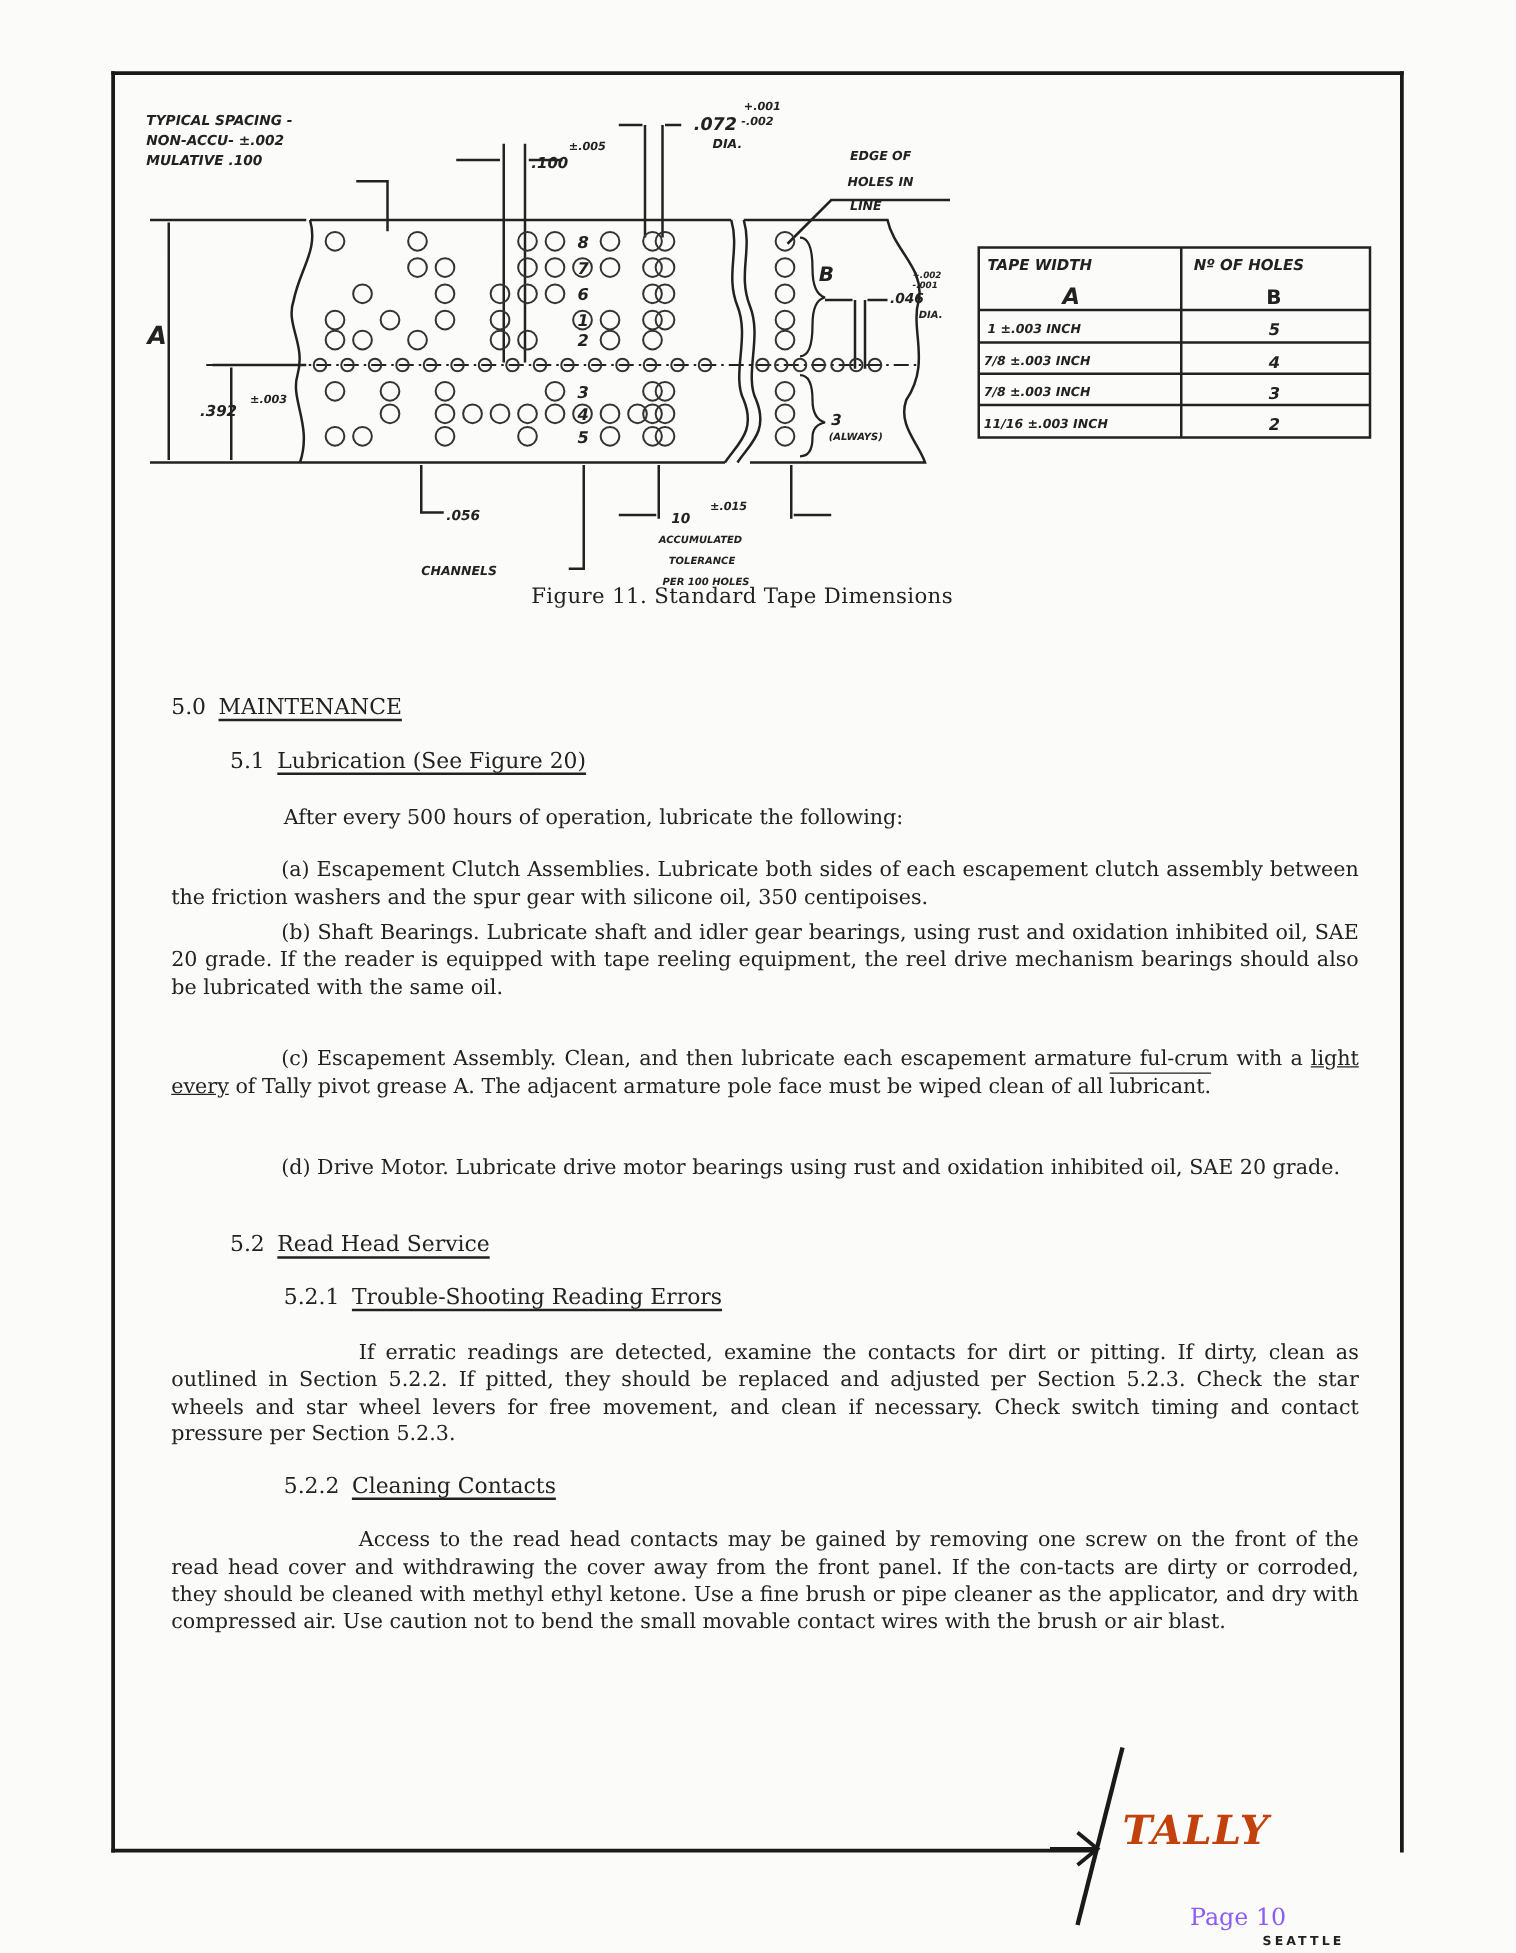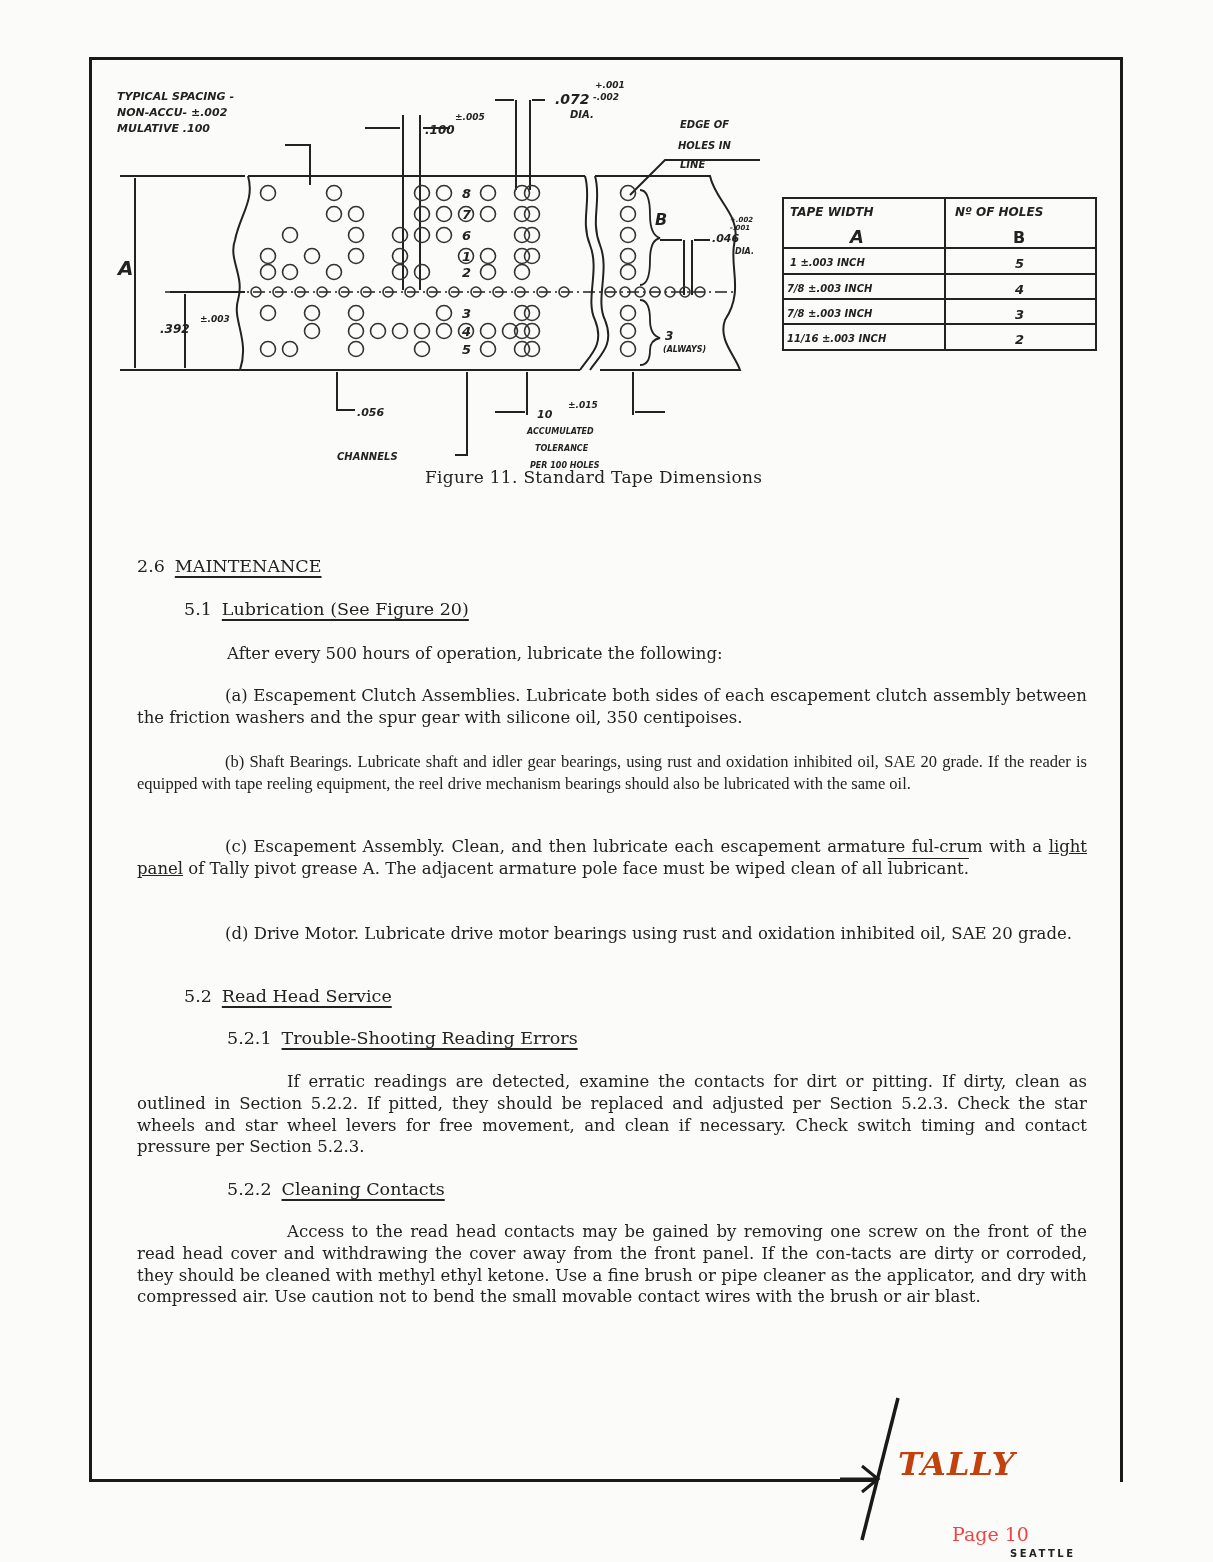--- a/index.html
+++ b/index.html
@@ -22,21 +22,21 @@
   .h { position: absolute; font-size: 17.5px; white-space: nowrap; }
   .h .num { margin-right: 10px; }
   .h .title { text-decoration: underline; text-underline-offset: 4px; text-decoration-thickness: 1.5px; }
 
   .p { position: absolute; left: 137px; width: 950px; font-size: 16.5px; line-height: 21.8px; text-align: justify; }
   .ul { text-decoration: underline; margin-top: 40px; }
 
   .logo-slash { position: absolute; }
   .brand { position: absolute; left: 898px; top: 1445px; font-family: "DejaVu Serif", serif; font-weight: bold; font-style: italic; font-size: 32px; letter-spacing: 1px; color: #c2410c; }
   .brand-sub { position: absolute; left: 1010px; top: 1548px; font-family: "DejaVu Sans", sans-serif; font-size: 10px; font-weight: bold; letter-spacing: 2.5px; color: #222; }
-  .page-num { position: absolute; left: 952px; top: 1523px; font-size: 19px; color: #ef4444; }
+  .page-num { position: absolute; left: 952px; top: 1523px; font-size: 19px; color: #8b5cf6; }
 </style>
 </head>
 <body>
 
 <div class="frame-top"></div>
 <div class="frame-left"></div>
 <div class="frame-right"></div>
 <div class="frame-bottom"></div>
 
 <div id="figure">
@@ -217,31 +217,31 @@
     <text x="1015" y="319" font-size="13">3</text>
     <text x="787" y="342" font-size="10">11/16 ±.003 INCH</text>
     <text x="1015" y="344" font-size="13">2</text>
   </g>
 </svg>
 </div>
 
 <div class="caption">Figure 11.  Standard Tape Dimensions</div>
 
 <div class="h" style="left:137px;top:556px;">
-  <span class="num">2.6</span><span class="title">MAINTENANCE</span>
+  <span class="num">5.0</span><span class="title">MAINTENANCE</span>
 </div>
 
 <div class="h" style="left:184px;top:599px;">
   <span class="num">5.1</span><span class="title">Lubrication (See Figure 20)</span>
 </div>
 <div class="p" style="left:227px;top:643px;width:800px;">After every 500 hours of operation, lubricate the following:</div>
 
 <div class="p" style="top:685px;text-indent:88px;">(a)  Escapement Clutch Assemblies.  Lubricate both sides of each escapement clutch assembly between the friction washers and the spur gear with silicone oil, 350 centipoises.</div>
-<div class="p" style="top:751px;text-indent:88px;font-family:Liberation Serif, serif;">(b)  Shaft Bearings.  Lubricate shaft and idler gear bearings, using rust and oxidation inhibited oil, SAE 20 grade.  If the reader is equipped with tape reeling equipment, the reel drive mechanism bearings should also be lubricated with the same oil.</div>
-<div class="p" style="top:836px;text-indent:88px;"><span>(c)  Escapement Assembly.  Clean, and then lubricate each escapement armature ful-crum with a </span><span class="ul">light</span><span> </span><span class="ul">panel</span><span> of Tally pivot grease A.  The adjacent armature pole face must be wiped clean of all </span><span style="text-decoration:overline">lubricant.</span></div>
+<div class="p" style="top:735px;text-indent:88px;">(b)  Shaft Bearings.  Lubricate shaft and idler gear bearings, using rust and oxidation inhibited oil, SAE 20 grade.  If the reader is equipped with tape reeling equipment, the reel drive mechanism bearings should also be lubricated with the same oil.</div>
+<div class="p" style="top:836px;text-indent:88px;"><span>(c)  Escapement Assembly.  Clean, and then lubricate each escapement armature ful-crum with a </span><span class="ul">light</span><span> </span><span class="ul">every</span><span> of Tally pivot grease A.  The adjacent armature pole face must be wiped clean of all </span><span style="text-decoration:overline">lubricant.</span></div>
 <div class="p" style="top:923px;text-indent:88px;">(d)  Drive Motor.  Lubricate drive motor bearings using rust and oxidation inhibited oil, SAE 20 grade.</div>
 
 <div class="h" style="left:184px;top:986px;">
   <span class="num">5.2</span><span class="title">Read Head Service</span>
 </div>
 <div class="h" style="left:227px;top:1028px;">
   <span class="num">5.2.1</span><span class="title">Trouble-Shooting Reading Errors</span>
 </div>
 <div class="p" style="top:1071px;text-indent:150px;">If erratic readings are detected, examine the contacts for dirt or pitting.  If dirty, clean as outlined in Section 5.2.2.  If pitted, they should be replaced and adjusted per Section 5.2.3.  Check the star wheels and star wheel levers for free movement, and clean if necessary. Check switch timing and contact pressure per Section 5.2.3.</div>
 

